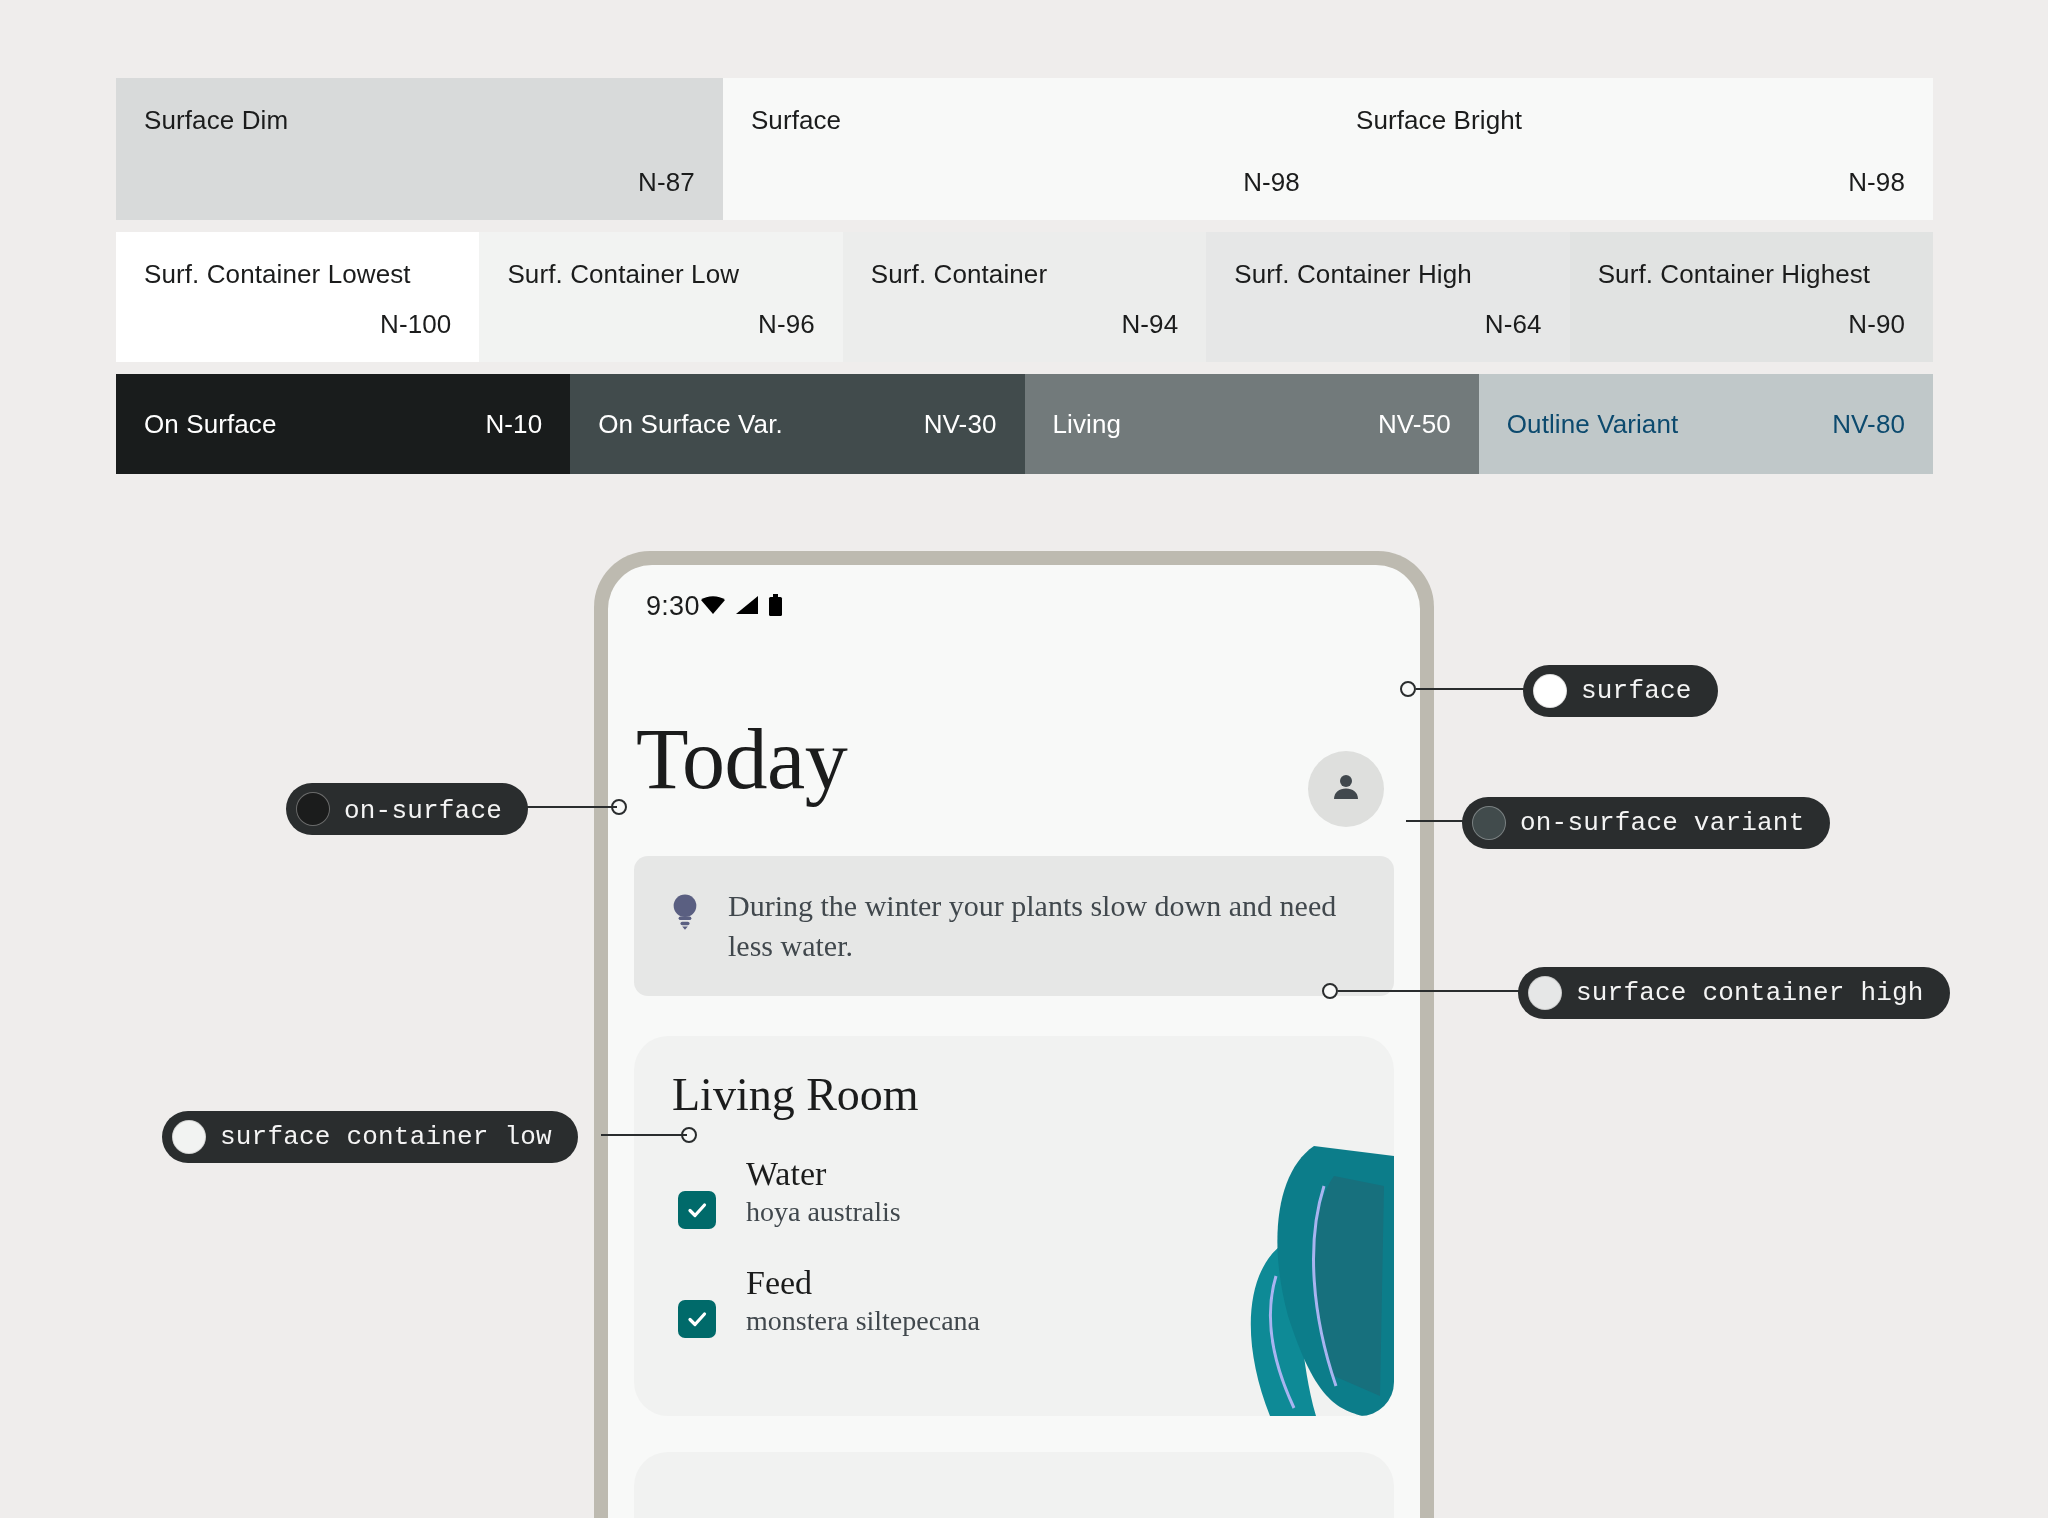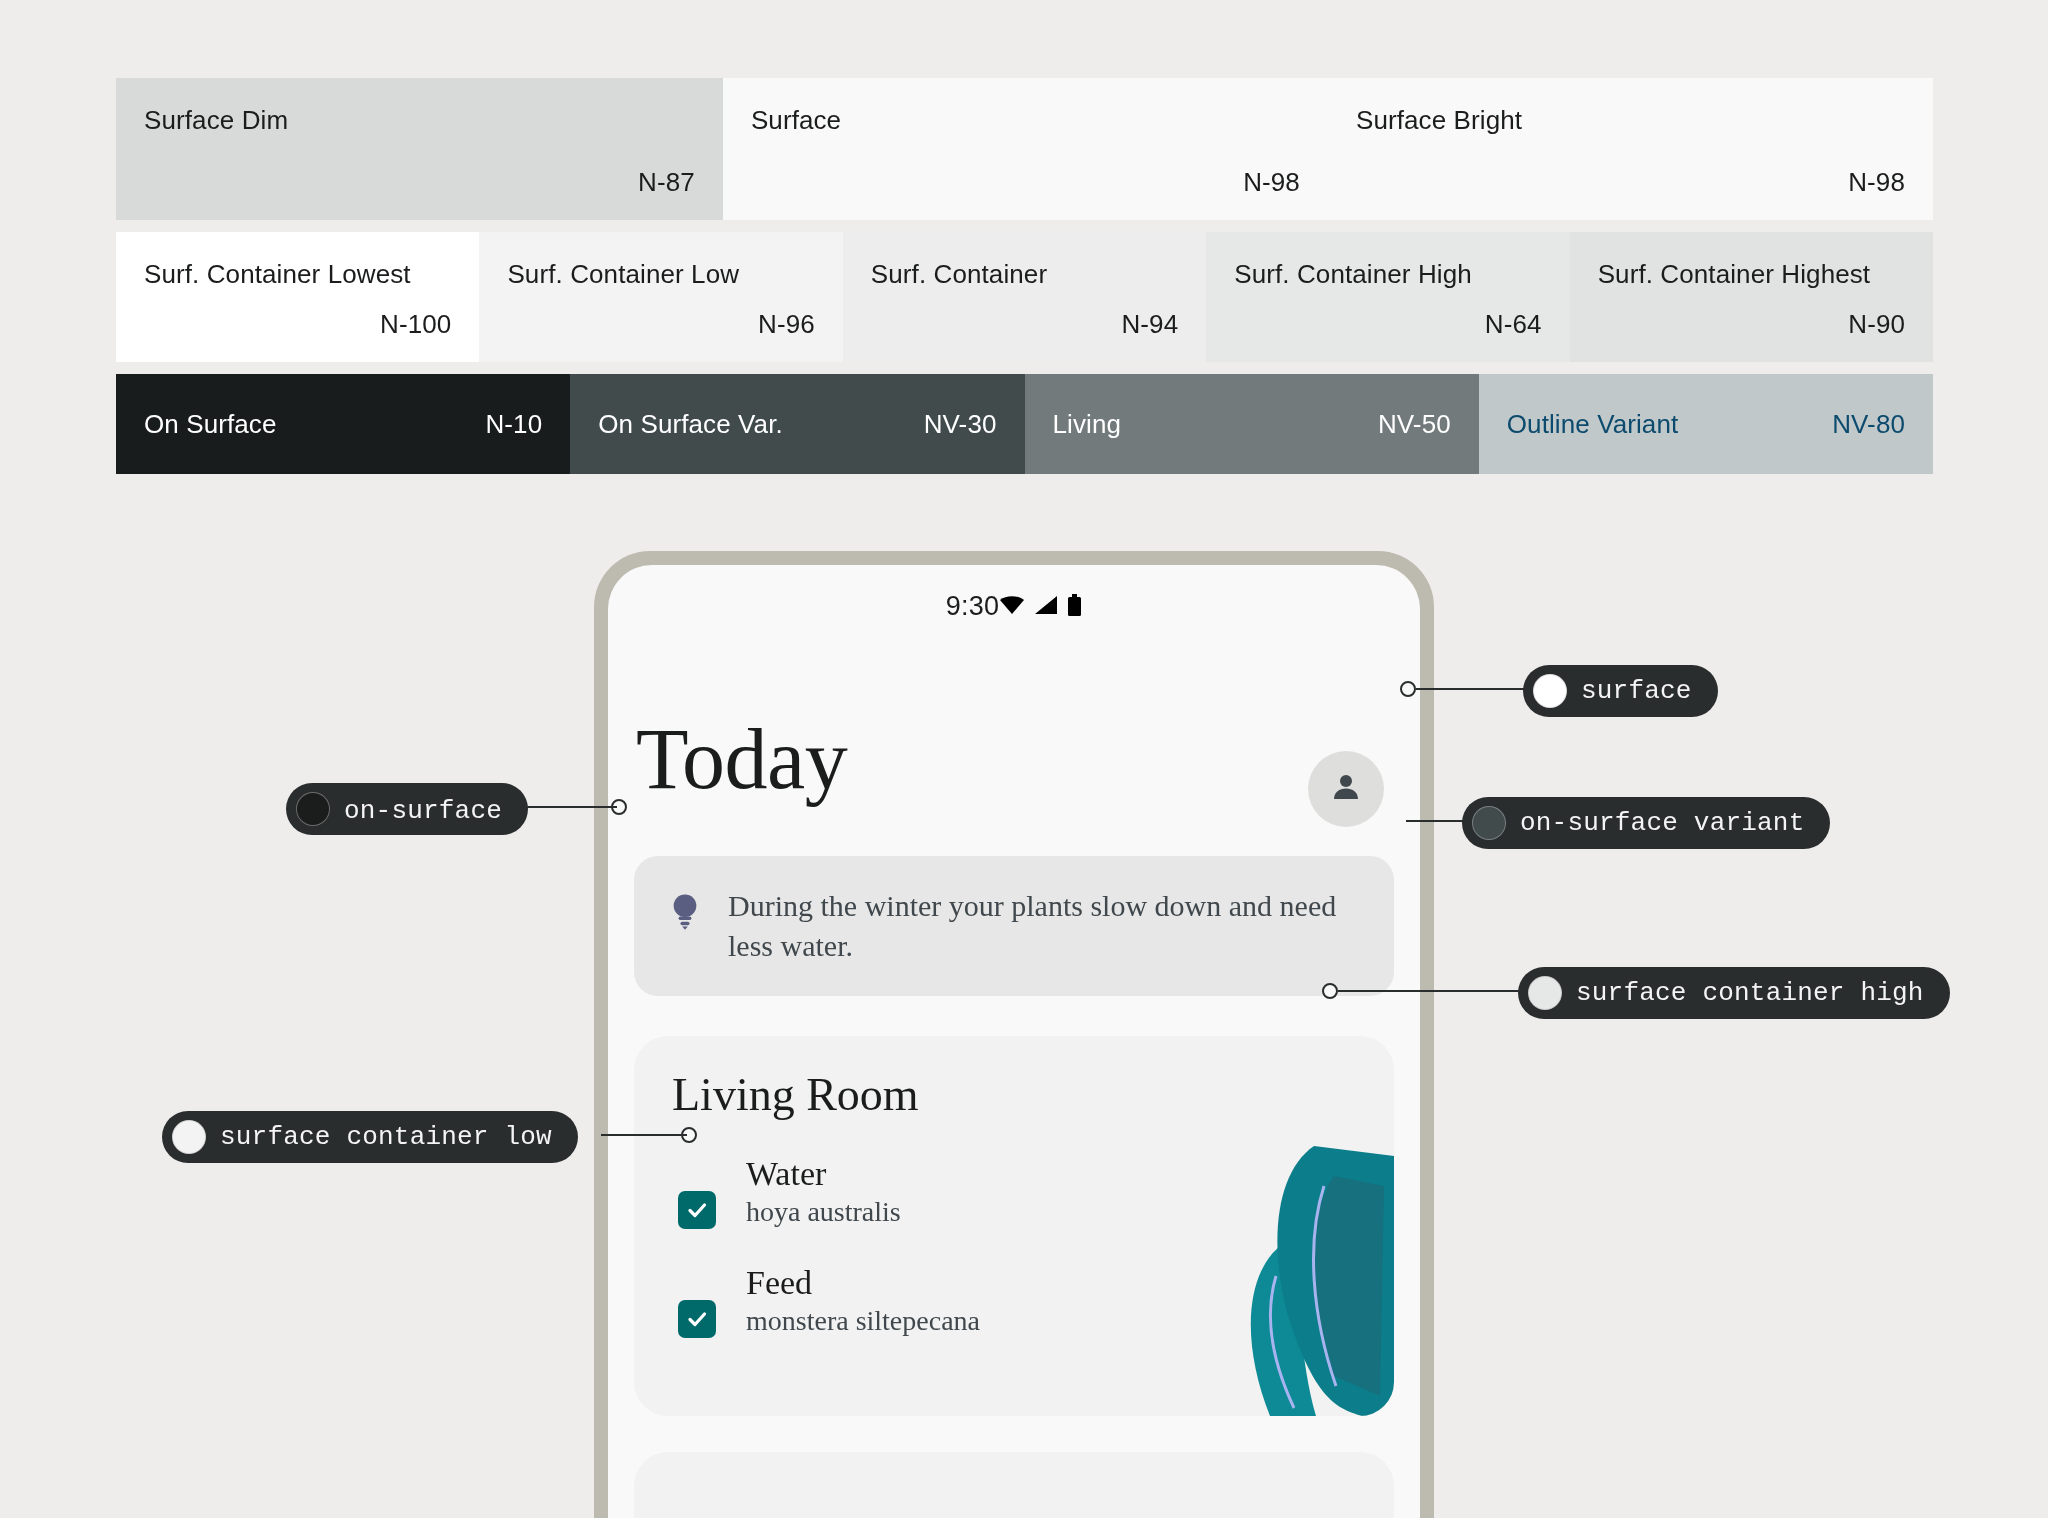--- a/index.html
+++ b/index.html
@@ -73,21 +73,21 @@
     height: 100%;
     background: #f8f9f8;
     border-radius: 44px 44px 0 0;
     overflow: hidden;
     position: relative;
   }
 
   #status-bar {
     display: flex;
     align-items: center;
-    justify-content: center;
+    justify-content: flex-start;
     padding: 26px 38px 0 38px;
   }
   #status-time {
     font-size: 27px;
     color: #1b1c1c;
     letter-spacing: 0.3px;
   }
   #status-icons {
     display: flex;
     align-items: center;
@@ -112,21 +112,21 @@
     border-radius: 50%;
     background: #dedfdd;
     display: flex;
     align-items: center;
     justify-content: center;
   }
 
   #tip-card {
     margin: 54px 26px 0 26px;
     background: #e6e7e6;
-    border-radius: 24px;
+    border-radius: 14px;
     padding: 30px 34px;
     display: flex;
     align-items: flex-start;
     gap: 26px;
     box-sizing: border-box;
   }
   #tip-text {
     font-family: "Liberation Serif", serif;
     font-size: 30px;
     line-height: 1.33;

